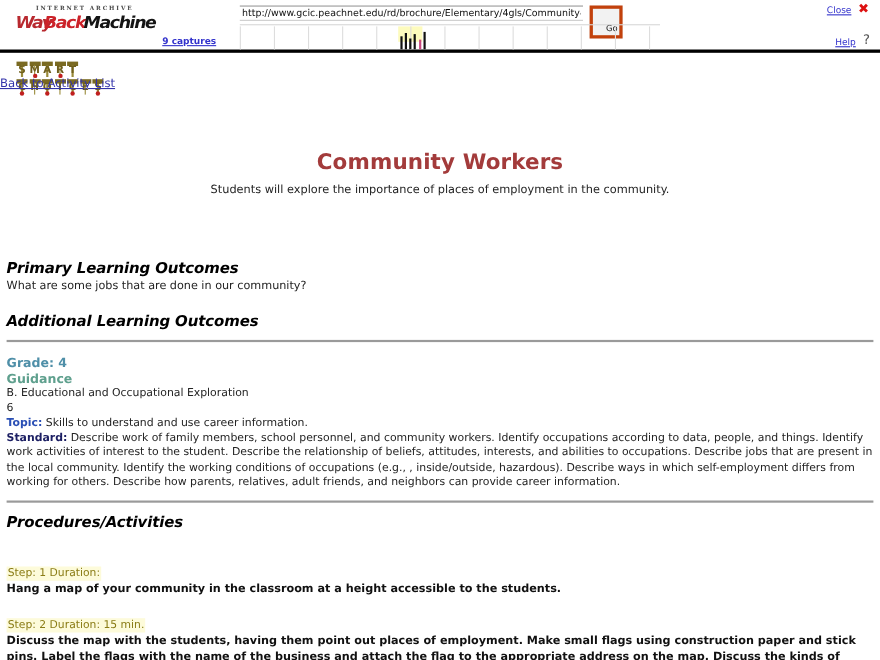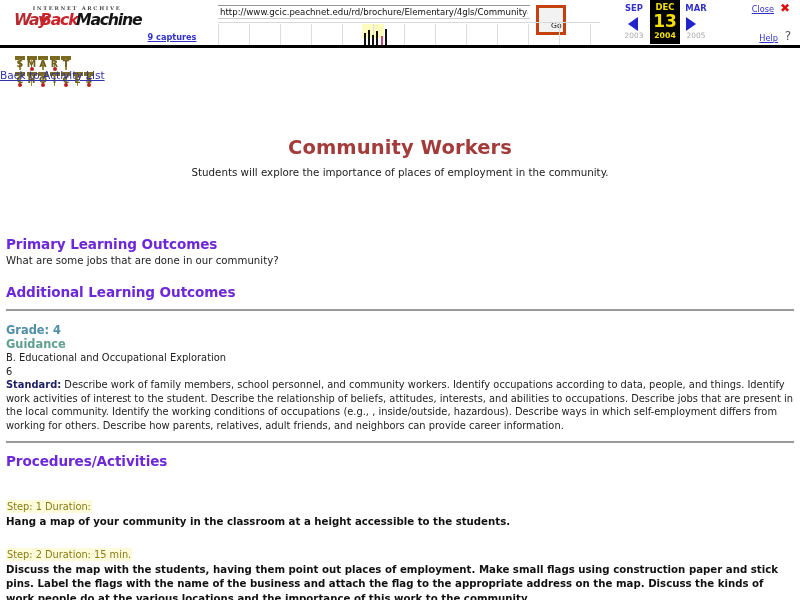--- a/index.html
+++ b/index.html
@@ -341,23 +341,24 @@
     font-size: 10.3px;
     color: #222222;
     margin-top: 7px;
   }
 
   .content { padding: 0 6px 0 6px; margin-top: 34px; }
 
   h2.sec {
     font-size: 13.6px;
     font-weight: bold;
-    color: #6d28d9;
+    color: #000000;
     margin: 0 0 2px 0;
     letter-spacing: -0.1px;
+    font-style: italic;
   }
   .sec-body {
     font-size: 10.2px;
     color: #222222;
     margin: 0;
     line-height: 14px;
   }
   .gap-sm { height: 16px; }
   .gap-md { height: 24px; }
 
@@ -457,33 +458,20 @@
       <div id="tl-bars">
           <div class="tl-bar" style="left: 146px; height: 12px; background: rgb(17, 17, 17);"></div>
           <div class="tl-bar" style="left: 150px; height: 15px; background: rgb(17, 17, 17);"></div>
           <div class="tl-bar" style="left: 154px; height: 10px; background: rgb(17, 17, 17);"></div>
           <div class="tl-bar" style="left: 158px; height: 14px; background: rgb(17, 17, 17);"></div>
           <div class="tl-bar" style="left: 163px; height: 9px; background: rgb(200, 70, 127);"></div>
           <div class="tl-bar" style="left: 167px; height: 16px; background: rgb(17, 17, 17);"></div>
         </div>
     </div>
 
-    <div class="date-nav">
-      <span class="dn-mon sep">SEP</span>
-      <span class="dn-mon mar">MAR</span>
-      <span class="dn-yr y2003">2003</span>
-      <span class="dn-yr y2005">2005</span>
-      <div class="arrow left"></div>
-      <div class="arrow right"></div>
-      <div class="dn-center">
-        <span class="dn-cmon">DEC</span>
-        <span class="dn-day">13</span>
-        <span class="dn-cyr">2004</span>
-      </div>
-    </div>
 
     <div class="tool-links">
       <span class="tl-close">Close</span>
       <span class="tl-x">✖</span>
       <span class="tl-help">Help</span>
       <span class="tl-q">?</span>
     </div>
 
   </div>
 </div>
@@ -517,20 +505,23 @@
     <h2 class="sec">Additional Learning Outcomes</h2>
     <p class="sec-body"></p>
 
     <hr class="rule">
 
 
     <div class="grade">Grade: 4</div>
     <div class="guidance">Guidance</div>
     <div class="qcc-line">B. Educational and Occupational Exploration</div>
     <div class="qcc-line">6</div>
+    <div class="qcc-line">
+      <span class="topic-label">Topic:</span><span> Skills to understand and use career information.</span>
+    </div>
     <p class="qcc-para">
       <span class="standard-label">Standard:</span><span> Describe work of family members, school personnel, and community workers. Identify occupations according to data, people, and things. Identify work activities of interest to the student. Describe the relationship of beliefs, attitudes, interests, and abilities to occupations. Describe jobs that are present in the local community. Identify the working conditions of occupations (e.g., , inside/outside, hazardous). Describe ways in which self-employment differs from working for others. Describe how parents, relatives, adult friends, and neighbors can provide career information.</span>
     </p>
 
     <hr class="rule">
 
     <h2 class="sec">Procedures/Activities</h2>
 
     <div class="gap-md"></div>
 

